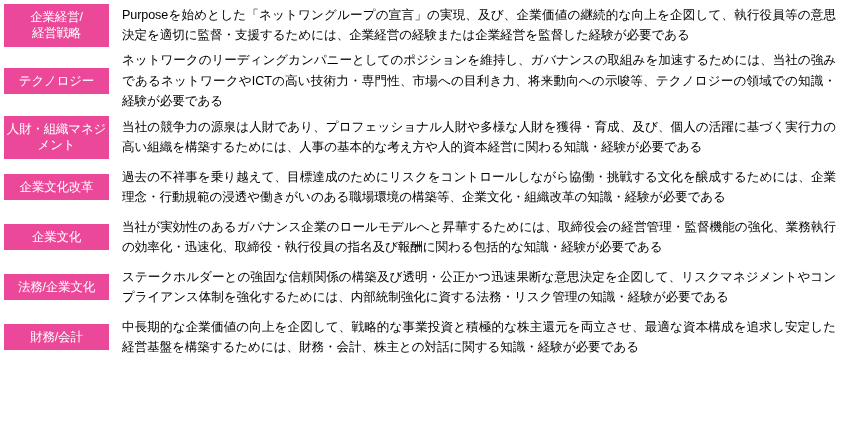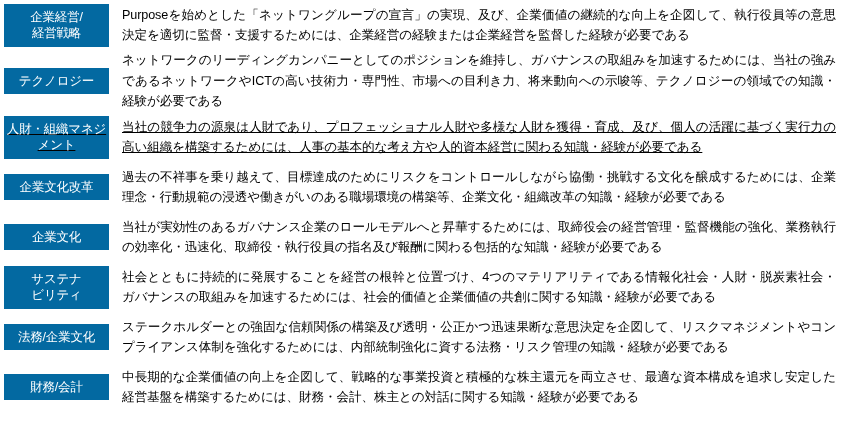--- a/index.html
+++ b/index.html
@@ -28,21 +28,21 @@
     width: 112px;
     flex: 0 0 112px;
     padding: 3px 3px 3px 4px;
     box-sizing: border-box;
     display: flex;
     align-items: center;
     justify-content: center;
   }
   .label-cell {
     width: 100%;
-    background: #0369a1;
+    background: #ec4899;
     color: #ffffff;
     font-size: 12.5px;
     line-height: 1.32;
     text-align: center;
     padding: 5px 2px;
     box-sizing: border-box;
     display: flex;
     align-items: center;
     justify-content: center;
     min-height: 26px;
@@ -55,21 +55,21 @@
     font-size: 12.6px;
     line-height: 1.62;
     text-align: justify;
     text-justify: inter-ideograph;
     display: flex;
     align-items: center;
     letter-spacing: -0.1px;
   }
   .r0 { height: 50px; }
   .r1 { height: 62px; }
-  .r2 { height: 50px; text-decoration: underline; }
+  .r2 { height: 50px; }
   .r3 { height: 50px; }
   .r4 { height: 50px; }
   .r5 { height: 50px; }
   .r6 { height: 50px; }
   .r7 { height: 50px; }
 </style>
 </head>
 <body>
 
 <div class="skill-table">
@@ -102,26 +102,20 @@
     <div class="desc-cell">過去の不祥事を乗り越えて、目標達成のためにリスクをコントロールしながら協働・挑戦する文化を醸成するためには、企業理念・行動規範の浸透や働きがいのある職場環境の構築等、企業文化・組織改革の知識・経験が必要である</div>
   </div>
 
   <div class="row r4">
     <div class="label-cell-wrap">
       <div class="label-cell">企業文化</div>
     </div>
     <div class="desc-cell">当社が実効性のあるガバナンス企業のロールモデルへと昇華するためには、取締役会の経営管理・監督機能の強化、業務執行の効率化・迅速化、取締役・執行役員の指名及び報酬に関わる包括的な知識・経験が必要である</div>
   </div>
 
-  <div class="row r5">
-    <div class="label-cell-wrap">
-      <div class="label-cell">サステナ<br>ビリティ</div>
-    </div>
-    <div class="desc-cell">社会とともに持続的に発展することを経営の根幹と位置づけ、4つのマテリアリティである情報化社会・人財・脱炭素社会・ガバナンスの取組みを加速するためには、社会的価値と企業価値の共創に関する知識・経験が必要である</div>
-  </div>
 
   <div class="row r6">
     <div class="label-cell-wrap">
       <div class="label-cell">法務/企業文化</div>
     </div>
     <div class="desc-cell">ステークホルダーとの強固な信頼関係の構築及び透明・公正かつ迅速果断な意思決定を企図して、リスクマネジメントやコンプライアンス体制を強化するためには、内部統制強化に資する法務・リスク管理の知識・経験が必要である</div>
   </div>
 
   <div class="row r7">
     <div class="label-cell-wrap">

